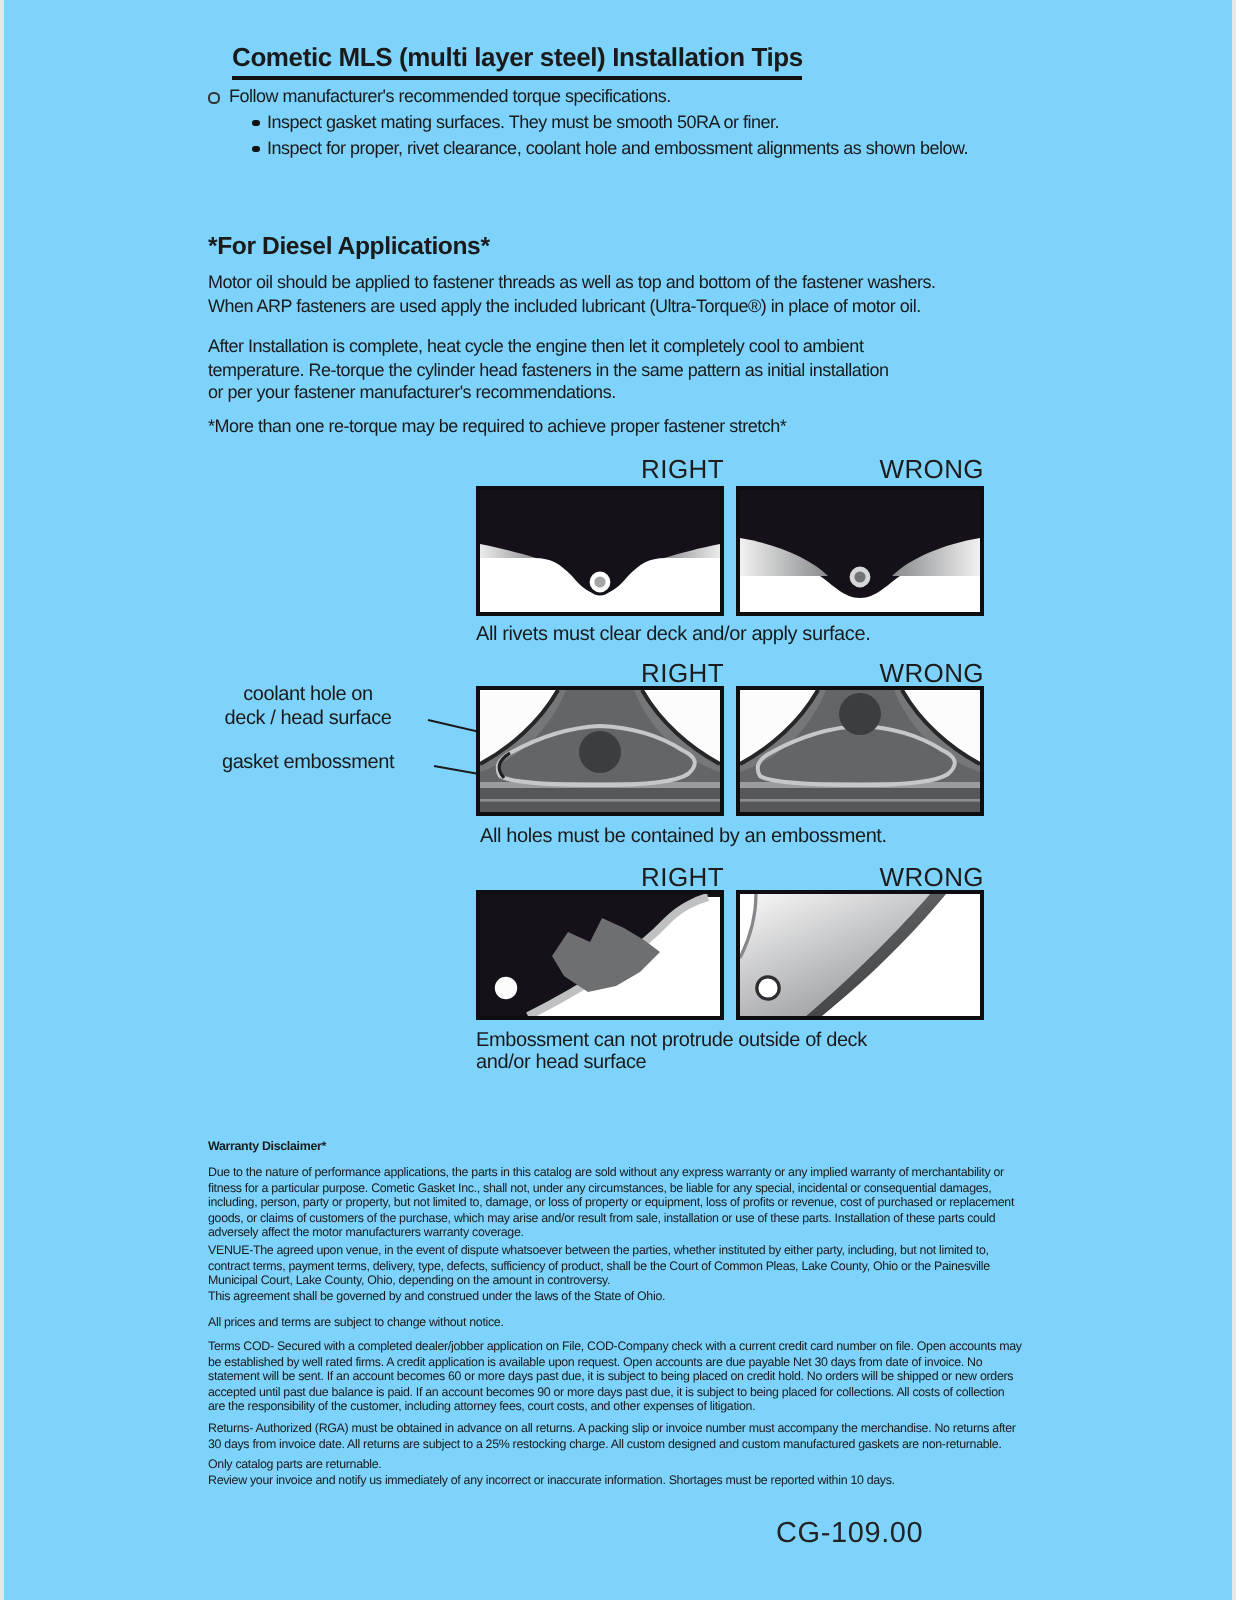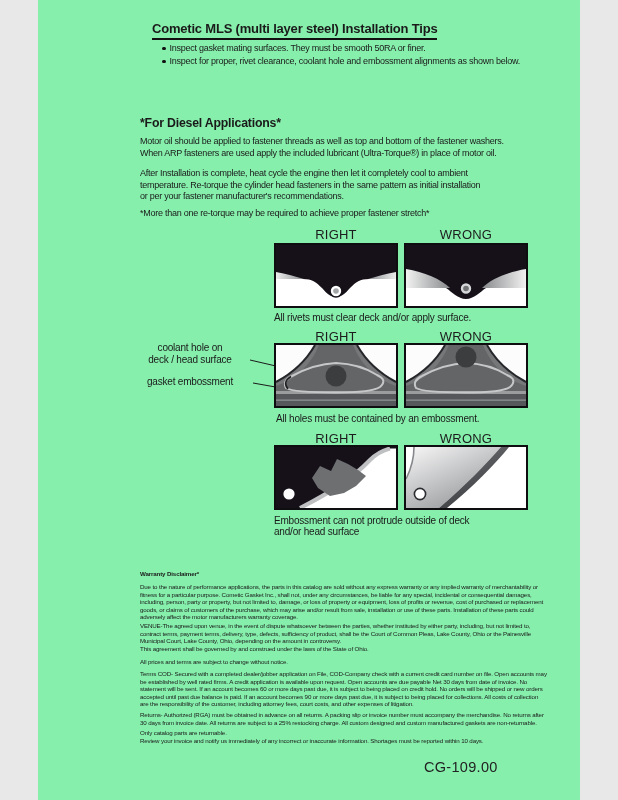--- a/index.html
+++ b/index.html
@@ -1,17 +1,17 @@
 <!DOCTYPE html>
 <html><head>
 <meta charset="utf-8">
 <style>
   html,body{margin:0;padding:0;background:#e8e8e8}
   .page{
-    position:relative;width:542px;height:800px;margin:0 auto;background:#86efac;
+    position:relative;width:614px;height:800px;margin:0 auto;background:#7dd3fc;
     font-family:"Liberation Sans",sans-serif;color:#1a1a1a;overflow:hidden;
   }
   .abs{position:absolute}
   .pre{white-space:pre-line}
   
   .title{
     left:114px;top:21px;font-size:13px;font-weight:bold;letter-spacing:-0.2px;
     border-bottom:2px solid #111;padding-bottom:2px;
   }
   
@@ -20,38 +20,42 @@
   .marker-o{width:3.5px;height:3.5px;border:1px solid #333;border-radius:50%;margin:3px 5px 0 0;flex:none}
   .marker-dot{width:3.5px;height:3.5px;background:#111;border-radius:50%;margin:3.5px 4px 0 0;flex:none}
   .sub{margin-left:22px}
   
   .diesel-h{left:102px;top:116px;font-size:12.3px;font-weight:bold;letter-spacing:-0.2px}
   .body-text{font-size:9px;letter-spacing:-0.25px;line-height:11.5px}
   .p1{left:102px;top:136px;width:480px}
   .p2{left:102px;top:168px;width:480px}
   .note{left:102px;top:208px;width:480px}
   
-  .fig-label{width:124px;text-align:center;font-size:13px;color:#1c1c1c;letter-spacing:0.2px}
+  .fig-label{width:124px;text-align:right;font-size:13px;color:#1c1c1c;letter-spacing:0.2px}
   .fig-box{width:120px;height:61px;border:2px solid #0e0e10;background:#fff;line-height:0}
   .caption{font-size:10px;letter-spacing:-0.2px;line-height:11px}
   .ann{width:120px;text-align:center;font-size:10px;letter-spacing:-0.2px;line-height:11.5px}
   
   .legal{left:102px;width:478px;font-size:6.2px;letter-spacing:-0.15px;line-height:7.6px}
   .legal-h{font-weight:bold}
   
   .cat-num{left:386px;top:759px;font-size:14.5px;letter-spacing:0.3px;color:#222}
 </style>
 </head>
 <body>
 
 <div class="page">
 
   <div class="abs title">Cometic MLS (multi layer steel) Installation Tips</div>
 
   <div class="abs tips">
+    <div class="tip-row">
+      <span class="marker-o"></span>
+      <span>Follow manufacturer's recommended torque specifications.</span>
+    </div>
     <div class="tip-row sub">
       <span class="marker-dot"></span>
       <span>Inspect gasket mating surfaces.  They must be smooth 50RA or finer.</span>
     </div>
     <div class="tip-row sub">
       <span class="marker-dot"></span>
       <span>Inspect for proper, rivet clearance, coolant hole and embossment alignments as shown below.</span>
     </div>
   </div>
 

